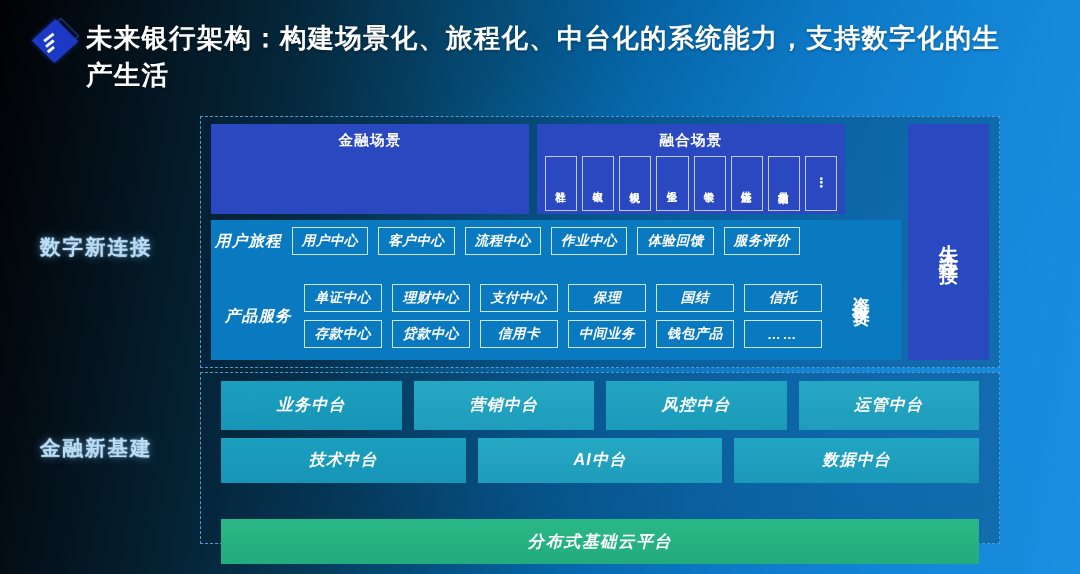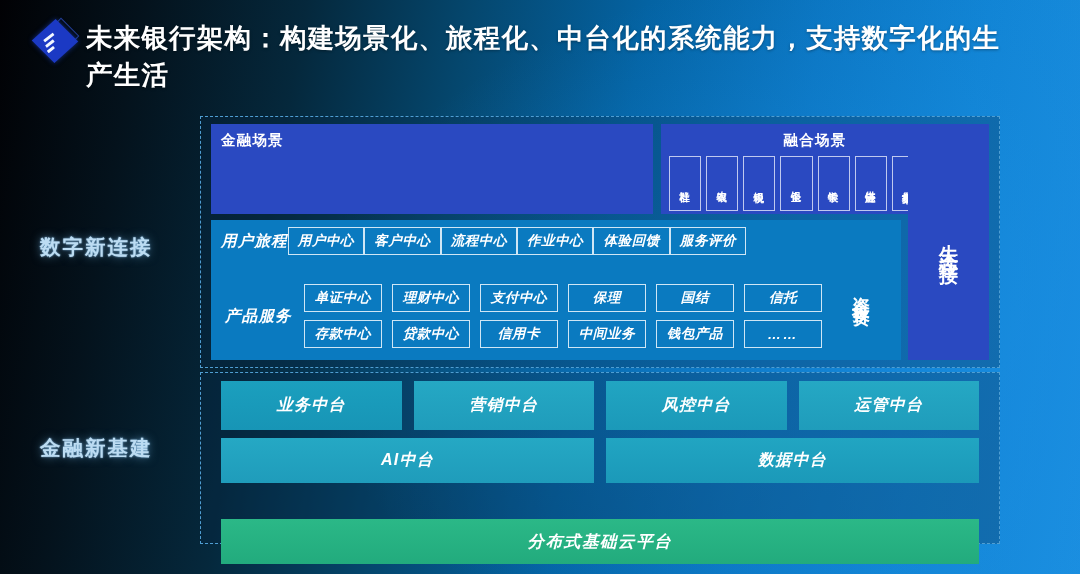--- a/index.html
+++ b/index.html
@@ -108,25 +108,26 @@
 
   
   #scene-row {
     position: absolute;
     left: 211px; top: 124px;
     width: 778px; height: 90px;
     display: flex;
     gap: 8px;
   }
   .panel-fin {
-    width: 442px;
+    width: 318px;
     background: #2a49c1;
     padding: 7px 10px 0 10px;
     display: flex;
     flex-direction: column;
+    align-items: center;
     gap: 48px;
   }
   .panel-blend {
     width: 308px;
     background: #2a49c1;
     padding: 7px 8px 0 8px;
     display: flex;
     flex-direction: column;
     align-items: center;
   }
@@ -205,21 +206,22 @@
     left: 211px; top: 220px;
     width: 690px; height: 140px;
     background: #0a7ac0;
   }
   #journey-row {
     position: absolute;
     left: 211px; top: 220px;
     width: 611px; height: 42px;
     display: flex;
     align-items: center;
-    padding-left: 10px;
+    padding-left: 4px;
+    gap: 10px;
   }
   .row-title {
     font-size: 15.5px;
     font-style: italic;
     font-weight: 700;
     letter-spacing: 1.2px;
     white-space: nowrap;
     color: #fff;
   }
   .pill {
@@ -406,20 +408,21 @@
   </div>
 
   <div id="mid-platform-1">
     <div class="tile t-dark">业务中台</div>
     <div class="tile t-light">营销中台</div>
     <div class="tile t-mid">风控中台</div>
     <div class="tile t-light">运管中台</div>
   </div>
 
   <div id="mid-platform-2">
+    <div class="tile t-dark">技术中台</div>
     <div class="tile t-light">AI中台</div>
     <div class="tile t-mid">数据中台</div>
   </div>
 
   <div id="cloud-bar">
     <span>分布式基础云平台</span>
   </div>
 
 </div>
 

